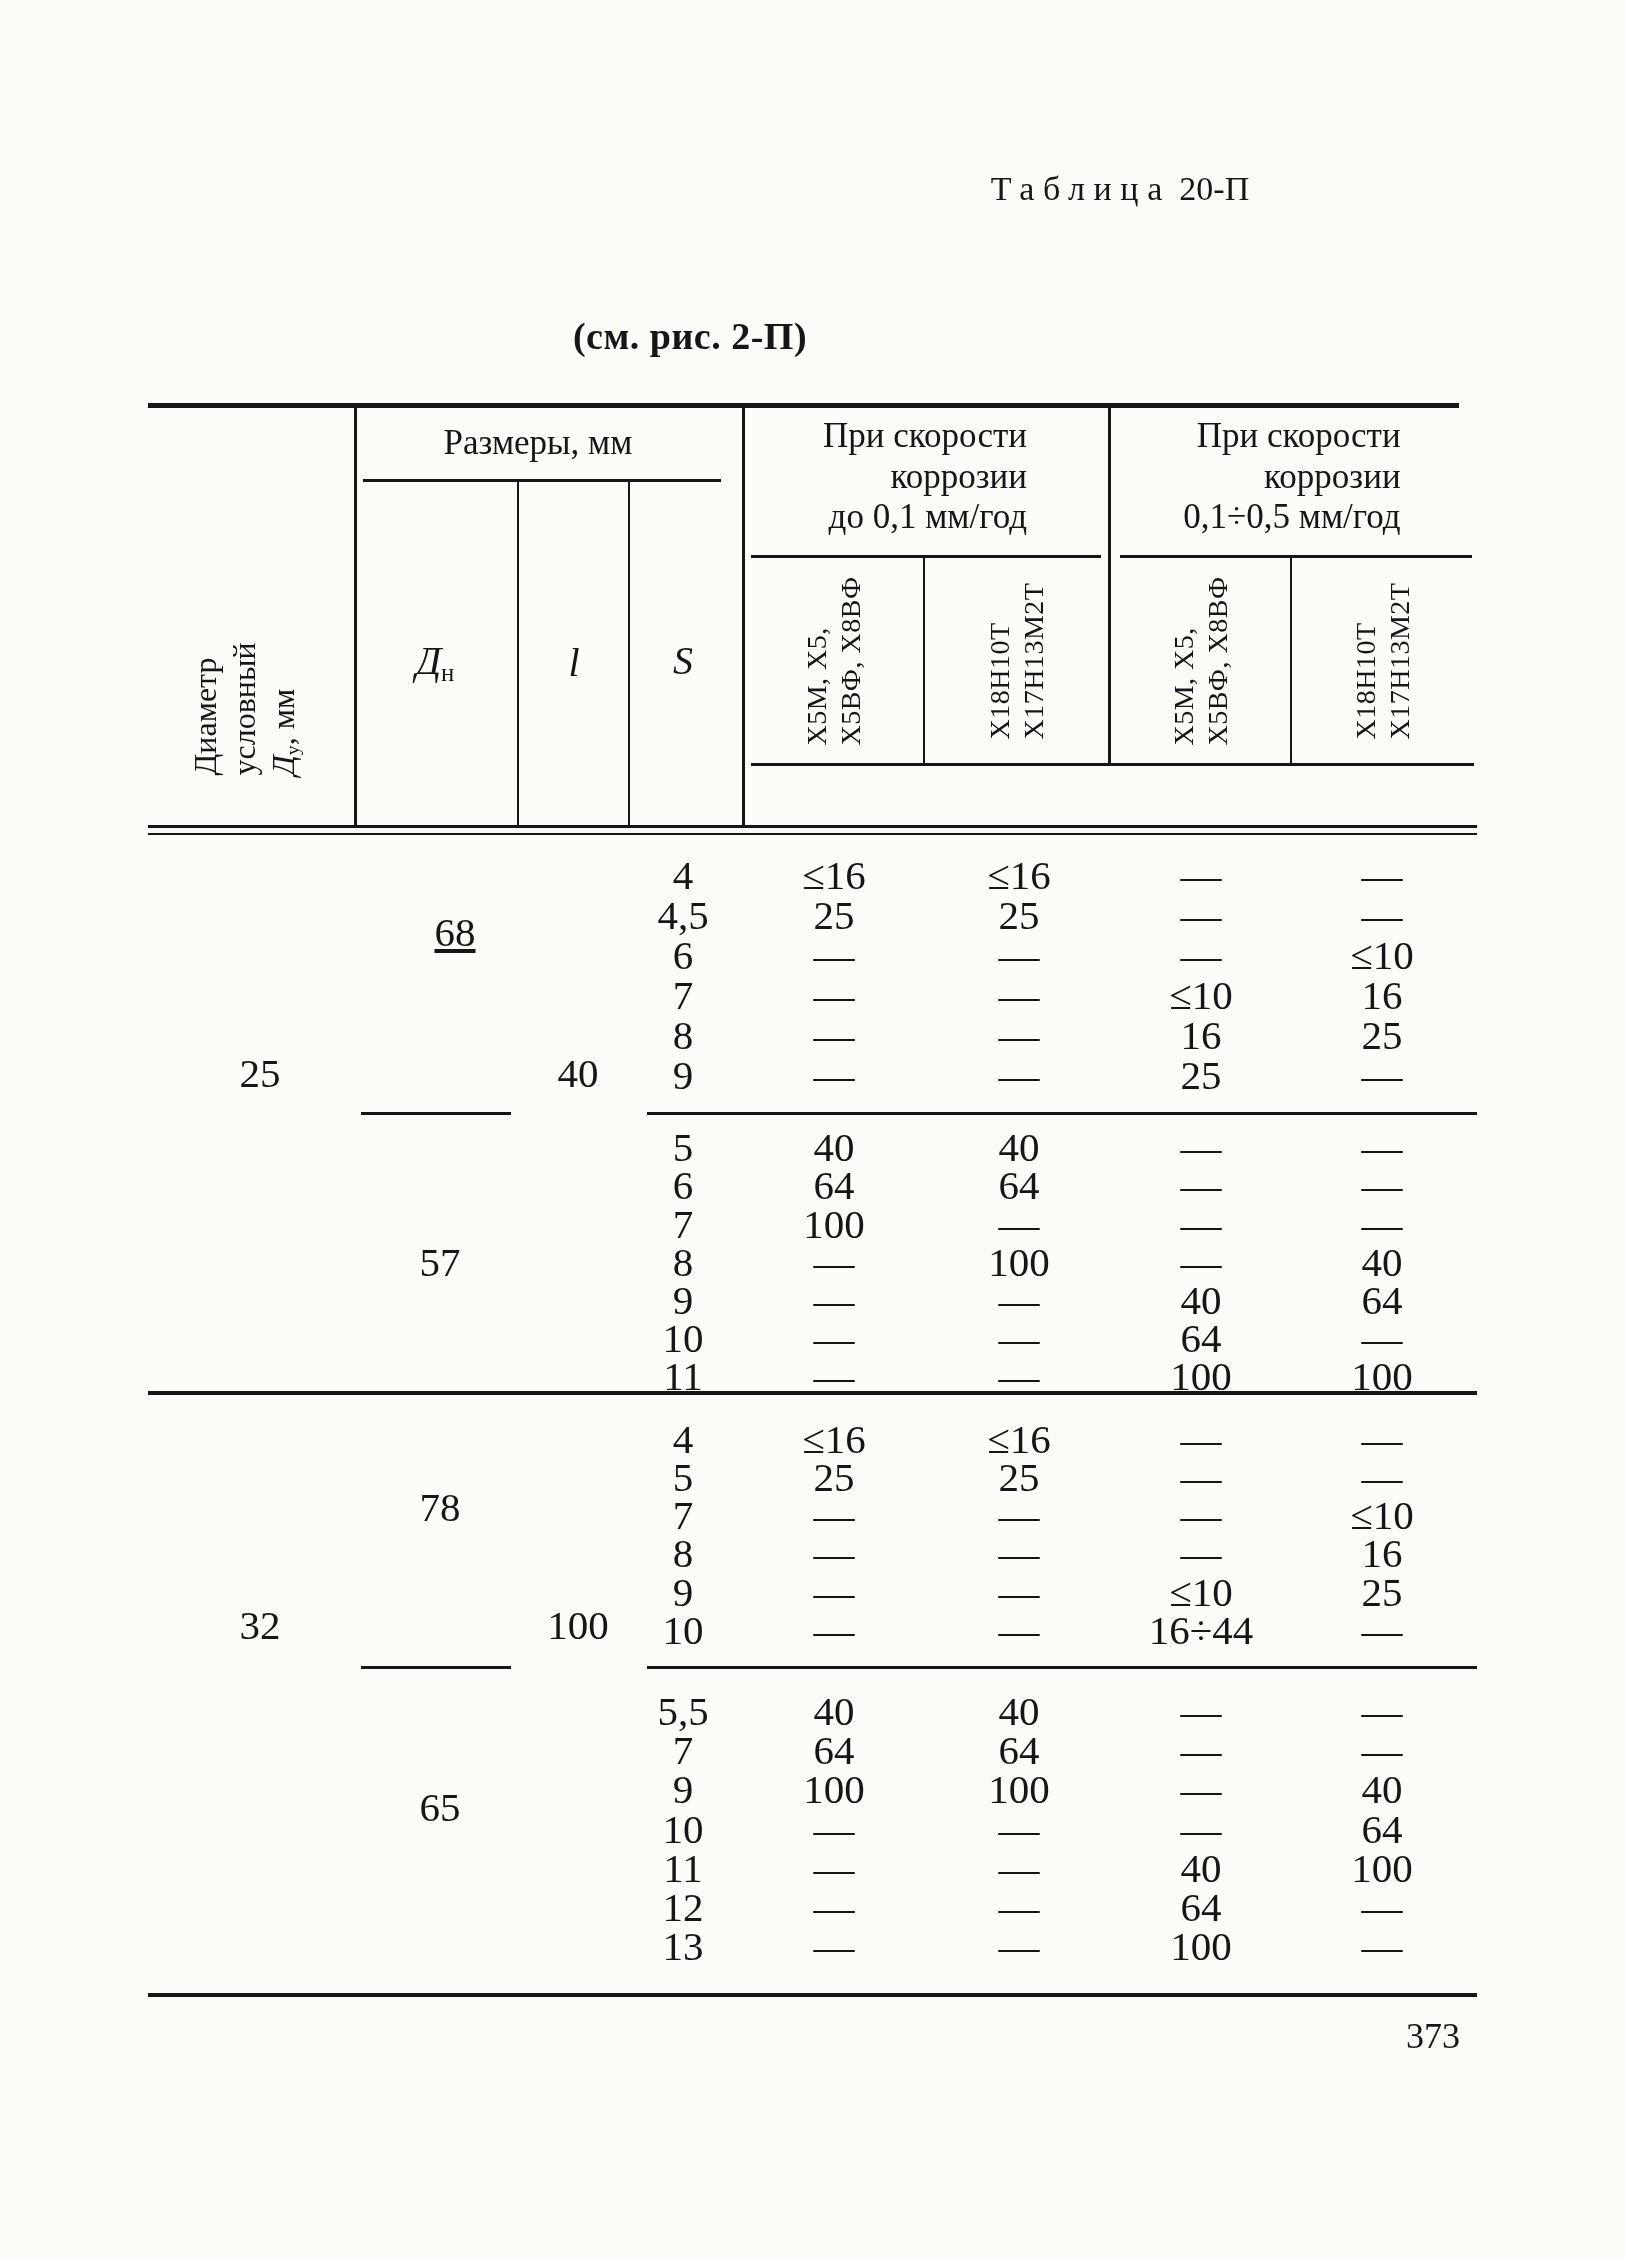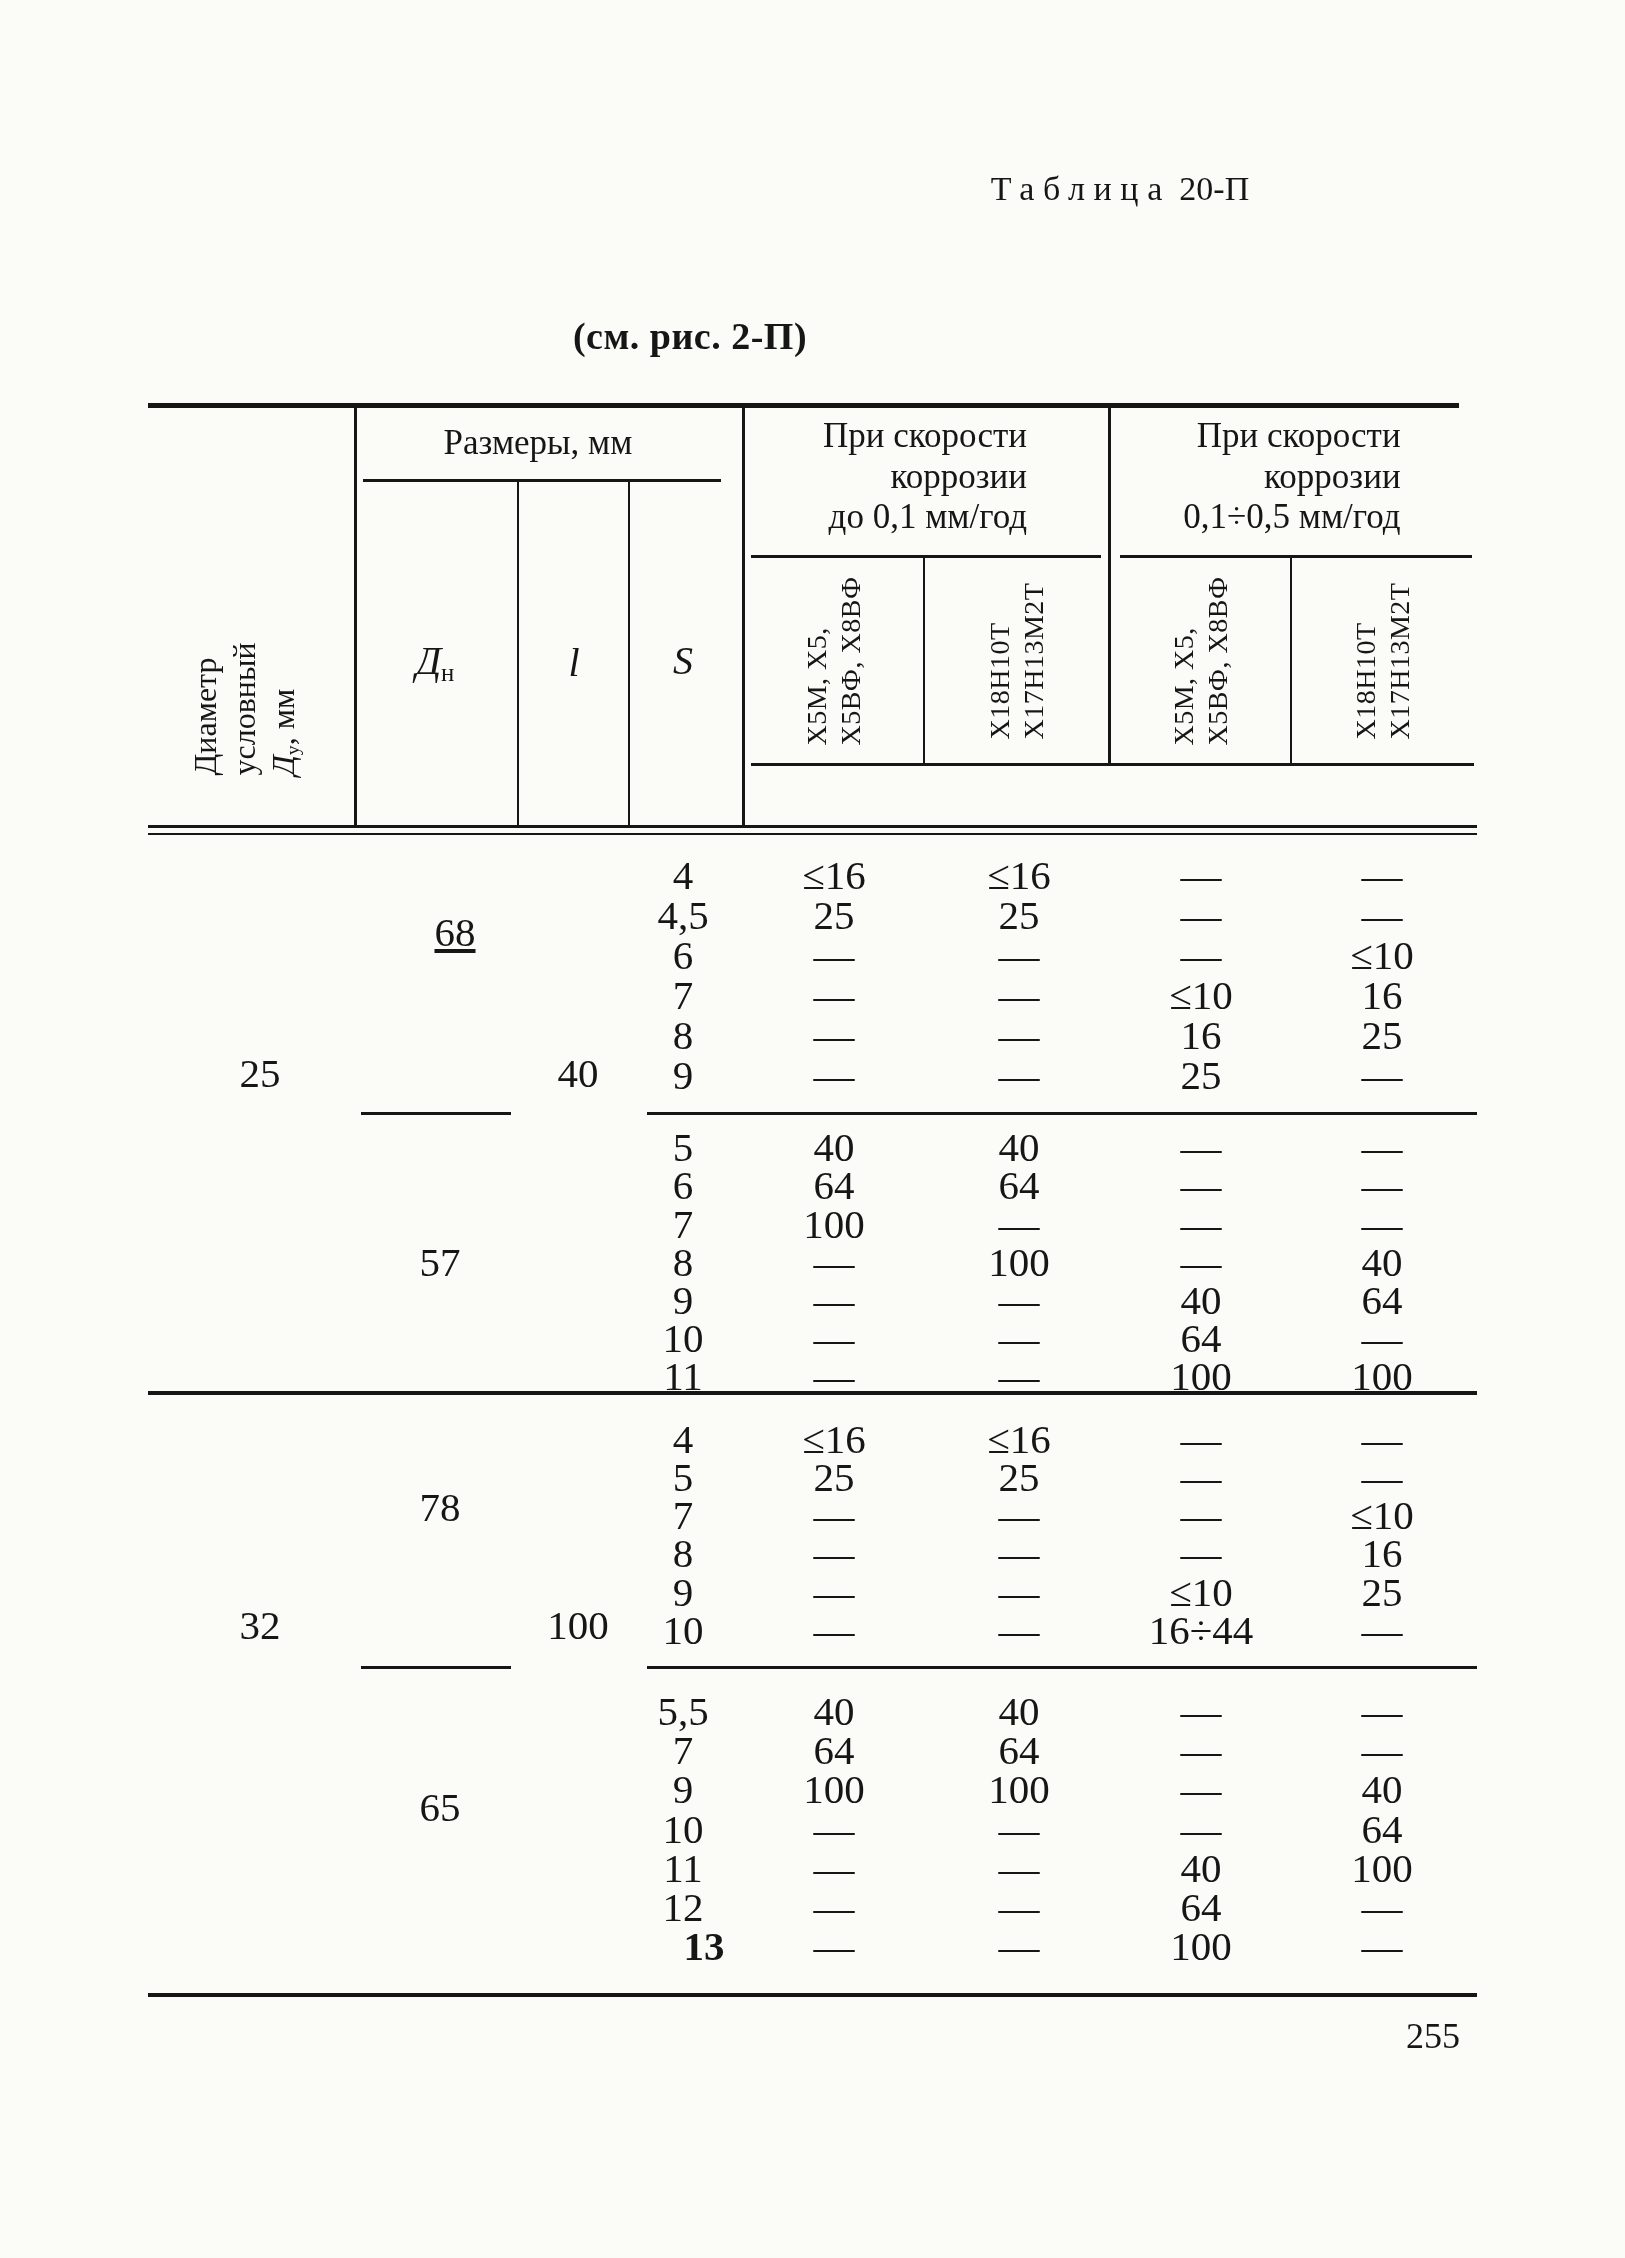--- a/index.html
+++ b/index.html
@@ -221,31 +221,31 @@
       <span class="cell" style="left: 683px; top: 1868px;">11</span>
       <span class="cell" style="left: 834px; top: 1868px;">—</span>
       <span class="cell" style="left: 1019px; top: 1868px;">—</span>
       <span class="cell" style="left: 1201px; top: 1868px;">40</span>
       <span class="cell" style="left: 1382px; top: 1868px;">100</span>
       <span class="cell" style="left: 683px; top: 1907px;">12</span>
       <span class="cell" style="left: 834px; top: 1907px;">—</span>
       <span class="cell" style="left: 1019px; top: 1907px;">—</span>
       <span class="cell" style="left: 1201px; top: 1907px;">64</span>
       <span class="cell" style="left: 1382px; top: 1907px;">—</span>
-      <span class="cell" style="left: 704px; top: 1946px; font-weight: bold;">13</span>
+      <span class="cell" style="left: 683px; top: 1946px;">13</span>
       <span class="cell" style="left: 834px; top: 1946px;">—</span>
       <span class="cell" style="left: 1019px; top: 1946px;">—</span>
       <span class="cell" style="left: 1201px; top: 1946px;">100</span>
       <span class="cell" style="left: 1382px; top: 1946px;">—</span>
       <span class="cell" style="left: 455px; top: 932px; text-decoration: underline;">68</span>
       <span class="cell" style="left: 260px; top: 1073px;">25</span>
       <span class="cell" style="left: 578px; top: 1073px;">40</span>
       <span class="cell" style="left: 440px; top: 1262px;">57</span>
       <span class="cell" style="left: 440px; top: 1507px;">78</span>
       <span class="cell" style="left: 260px; top: 1625px;">32</span>
       <span class="cell" style="left: 578px; top: 1625px;">100</span>
       <span class="cell" style="left: 440px; top: 1807px;">65</span>
     </div>
 
-  <div class="abs pagenum" style="left:1433px;top:2036px;">255</div>
+  <div class="abs pagenum" style="left:1433px;top:2036px;">373</div>
 
 </div>
 
 
 </body></html>

